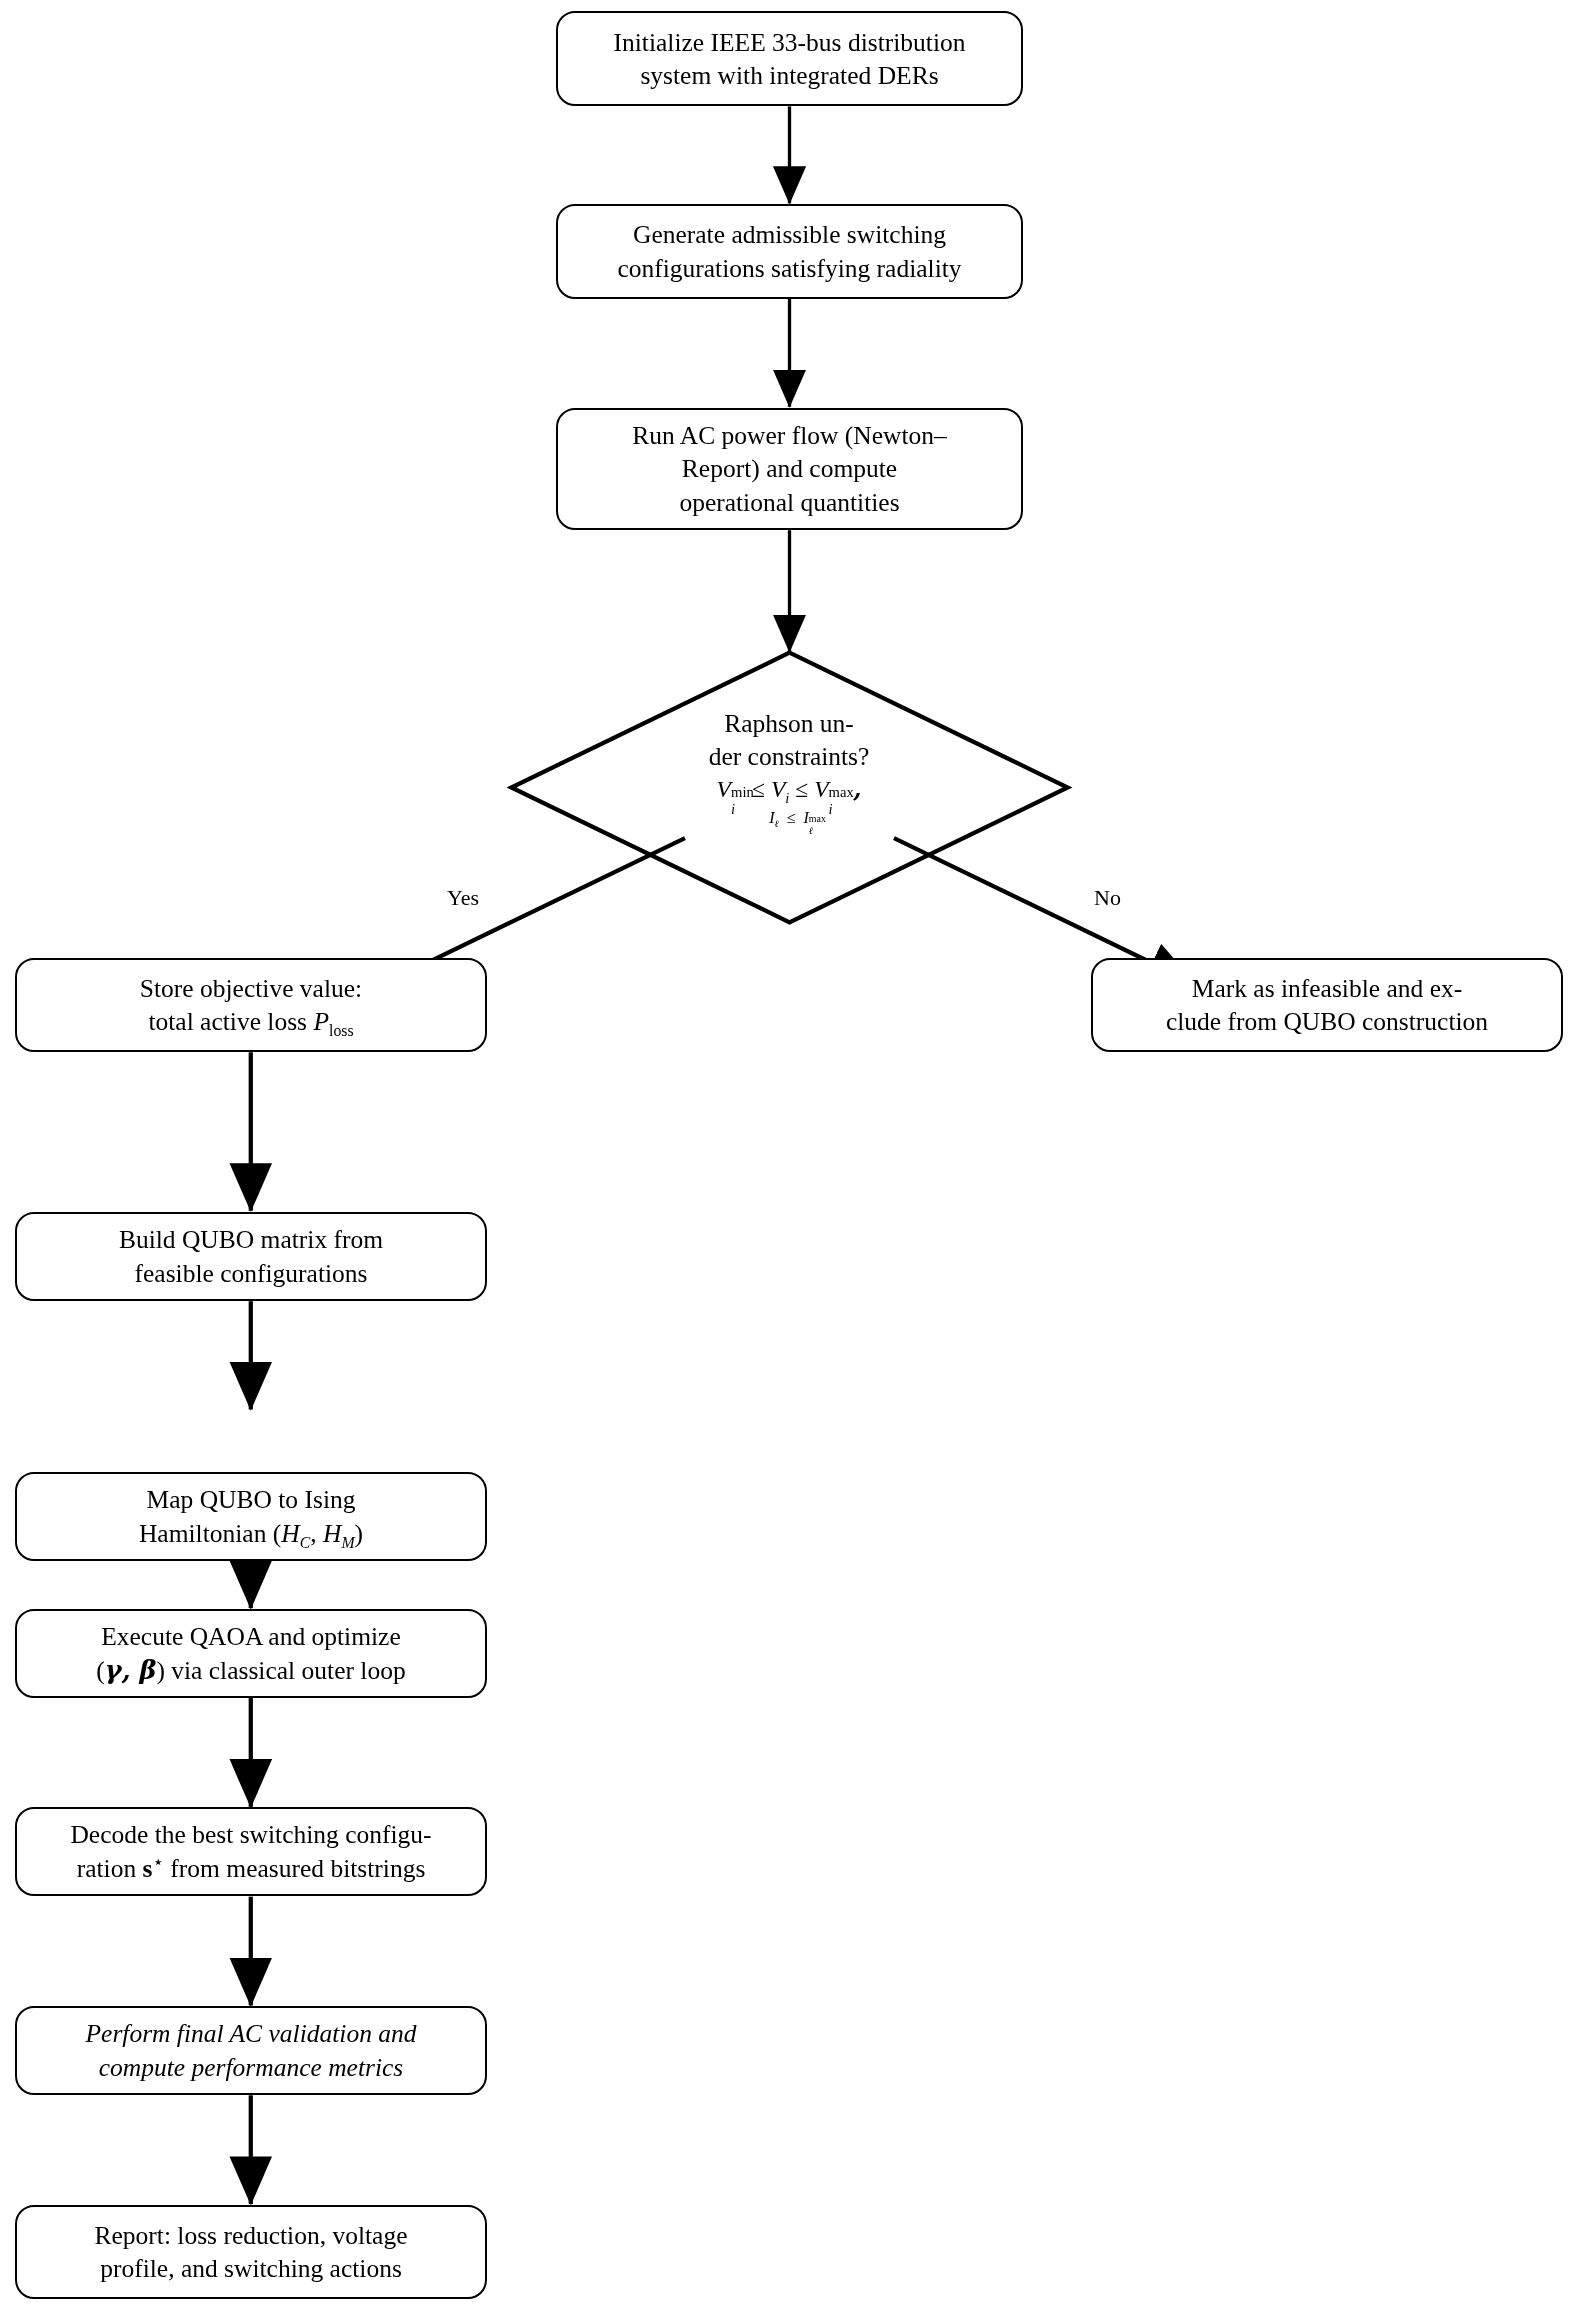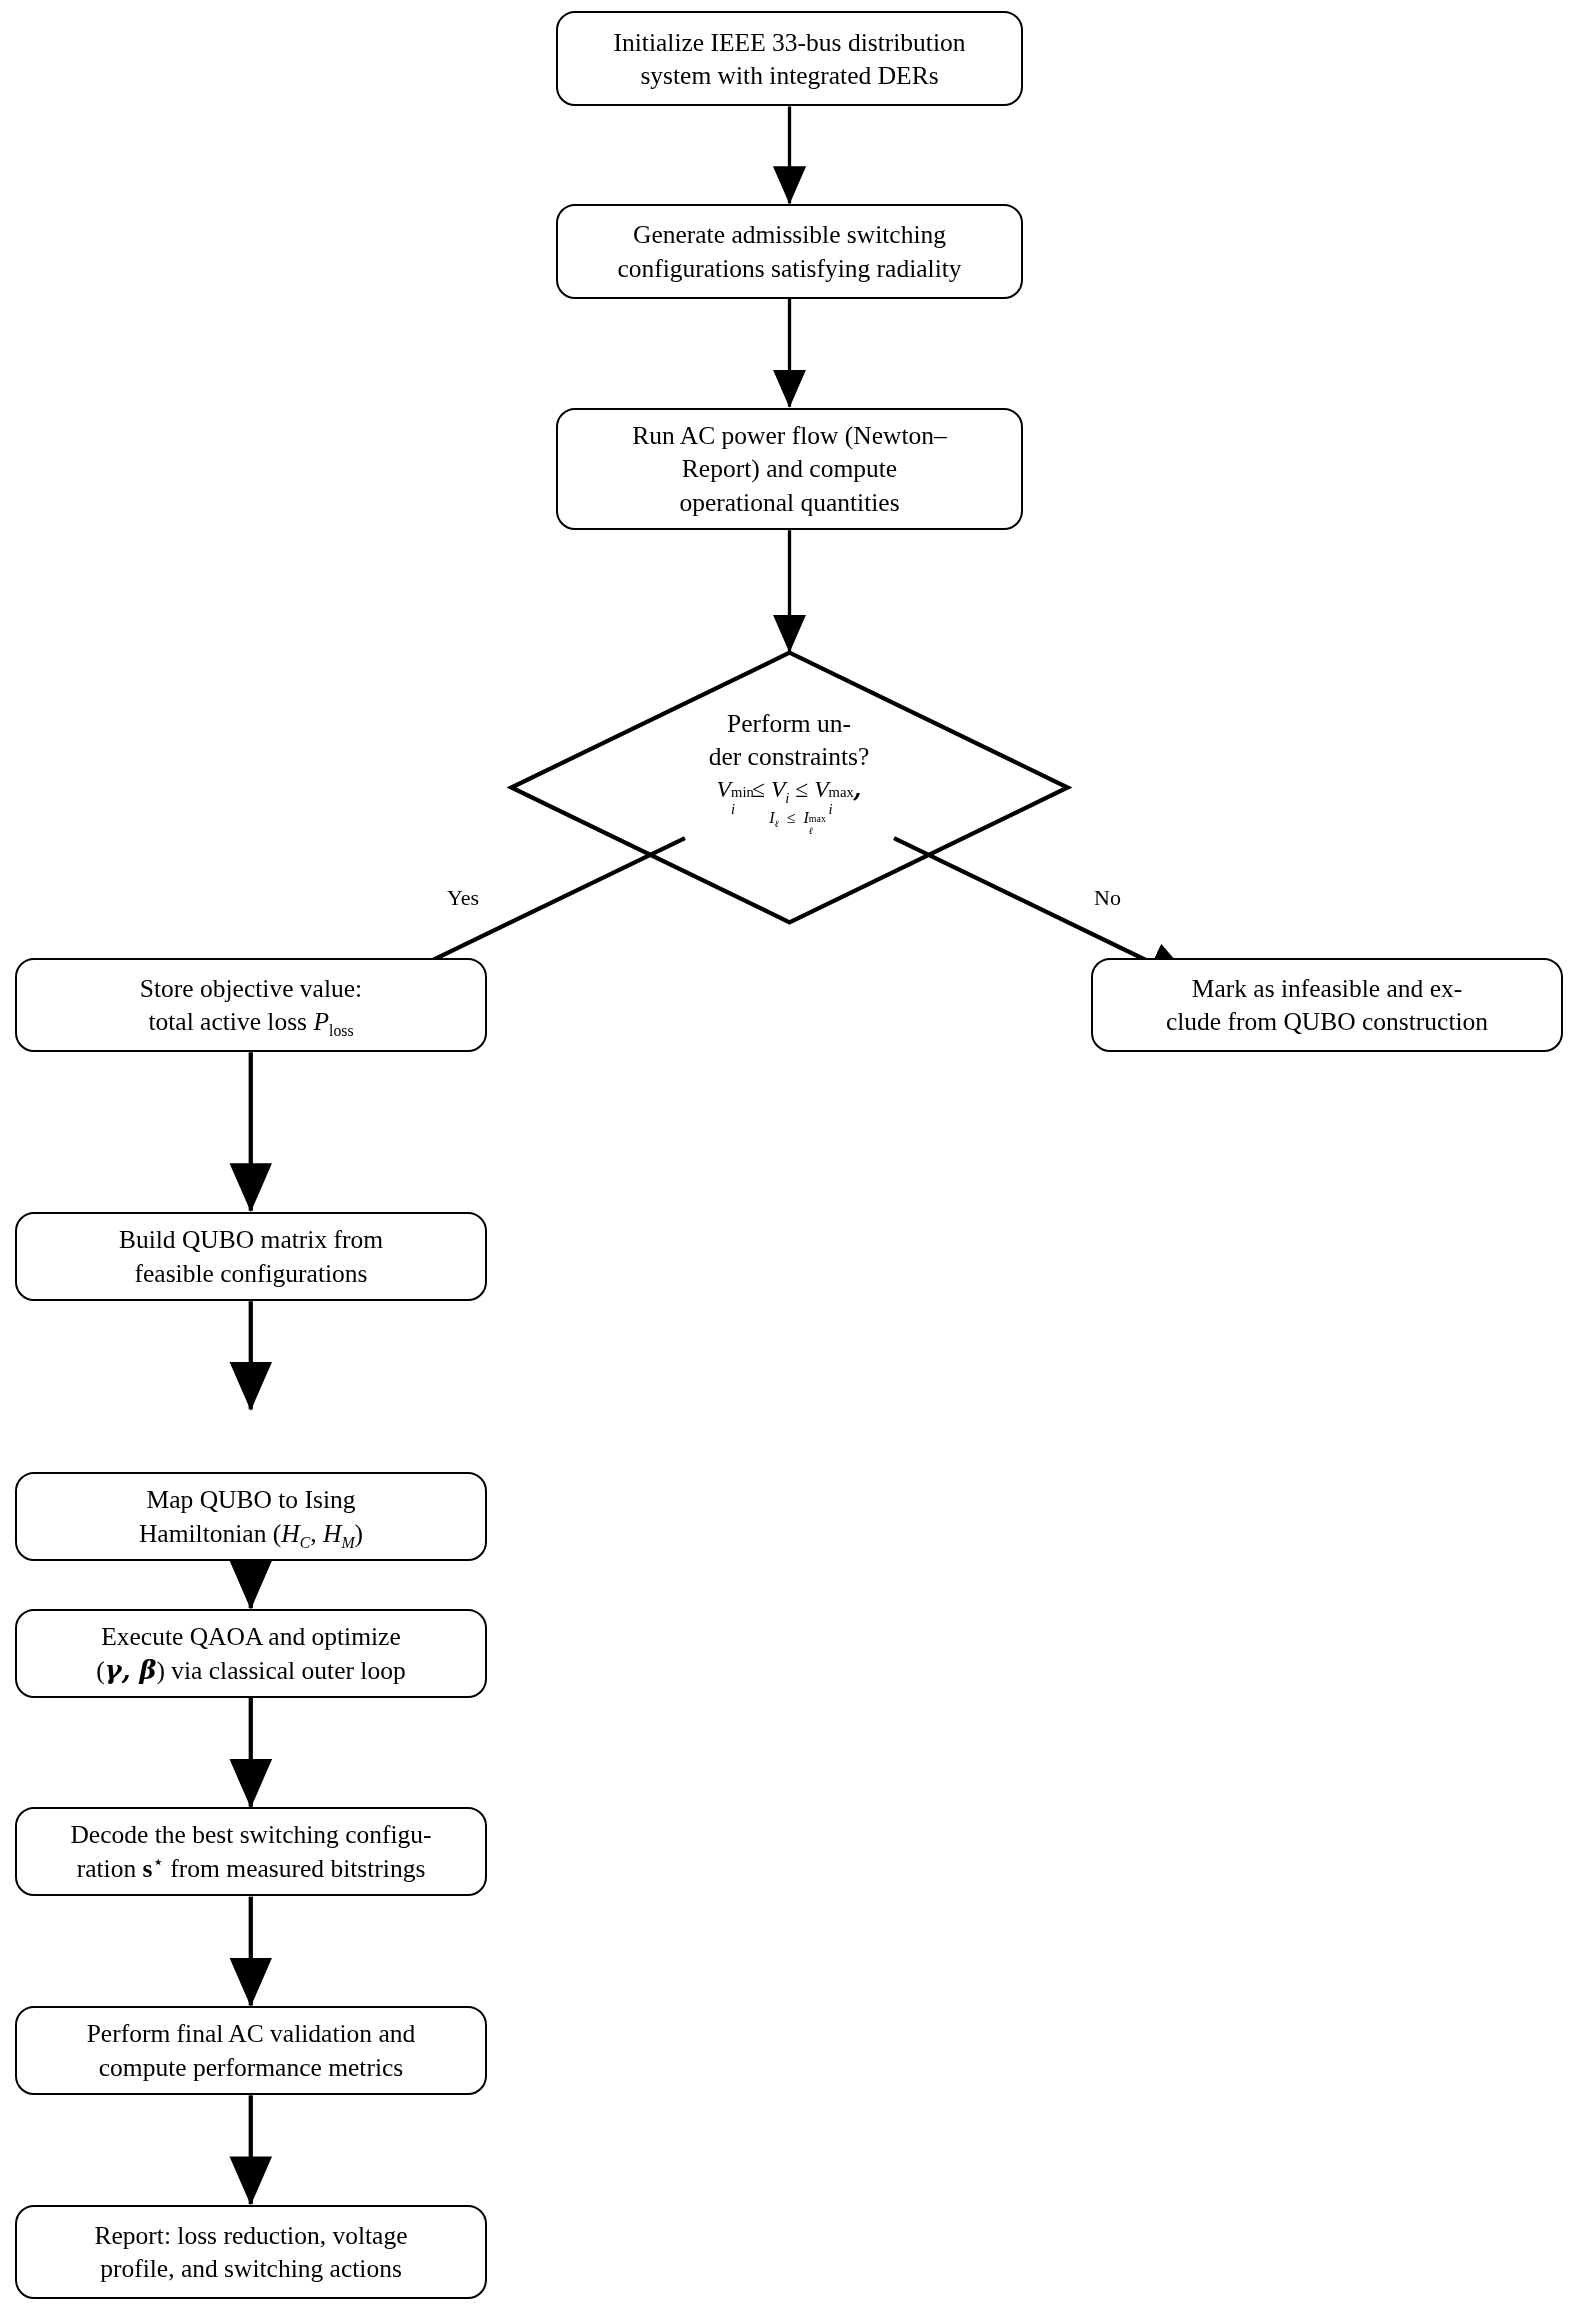--- a/index.html
+++ b/index.html
@@ -146,21 +146,21 @@
 
 <div class="node" style="left:556px; top:204px; width:467px; height:95px;">
   <span class="txt"><span>Generate admissible switching</span><br><span>configurations satisfying radiality</span></span>
 </div>
 
 <div class="node" style="left:556px; top:408px; width:467px; height:122px;">
   <span class="txt"><span>Run AC power flow (Newton–</span><br><span>Report) and compute</span><br><span>operational quantities</span></span>
 </div>
 
 <div class="diamond-label" style="left:600px; top:707px; width:378px;">
-  <div>Perform un-</div>
+  <div>Raphson un-</div>
   <div>der constraints?</div>
   <div class="mathline" style="font-size:23.6px; margin-top:0.9px;">
     <span class="mathvar">V</span><span class="supsub"><span class="s1">min</span><span class="s2">i</span></span><span style="display:inline-block;width:21px;"></span>≤&nbsp;<span class="mathvar">V</span><sub class="mi">i</sub>&nbsp;≤&nbsp;<span class="mathvar">V</span><span class="supsub"><span class="s1">max</span><span class="s2">i</span></span><span style="display:inline-block;width:24.6px;"></span><span class="mathgreek">,</span>
   </div>
   <div class="mathline" style="font-size:16px; margin-top:2.8px;text-align:center;">
     <span class="mathvar">I</span><sub class="mi">ℓ</sub>&nbsp;&nbsp;≤&nbsp;&nbsp;<span class="mathvar">I</span><span class="supsub"><span class="s1">max</span><span class="s2">ℓ</span></span>
   </div>
 </div>
 
 <div class="branch-label" style="left:447px; top:887px;">Yes</div>
@@ -183,20 +183,20 @@
 </div>
 
 <div class="node" style="left:15px; top:1609px; width:472px; height:89px;">
   <span class="txt"><span>Execute QAOA and optimize</span><br><span>(</span><span class="mathgreek">γ</span><span class="mathgreek">, </span><span class="mathgreek">β</span><span>)</span><span> via classical outer loop</span></span>
 </div>
 
 <div class="node" style="left:15px; top:1807px; width:472px; height:89px;">
   <span class="txt"><span>Decode the best switching configu-</span><br><span>ration </span><span class="mathbf">s</span><span class="star">⋆</span><span> from measured bitstrings</span></span>
 </div>
 
-<div class="node" style="left:15px; top:2006px; width:472px; height:89px;">
+<div class="node" style="left:15px; top:2006px; width:472px; height:89px;font-style:italic;">
   <span class="txt"><span>Perform final AC validation and</span><br><span>compute performance metrics</span></span>
 </div>
 
 <div class="node" style="left:15px; top:2205px; width:472px; height:94px;">
   <span class="txt"><span>Report:  loss reduction, voltage</span><br><span>profile, and switching actions</span></span>
 </div>
 
 
 </body></html>

